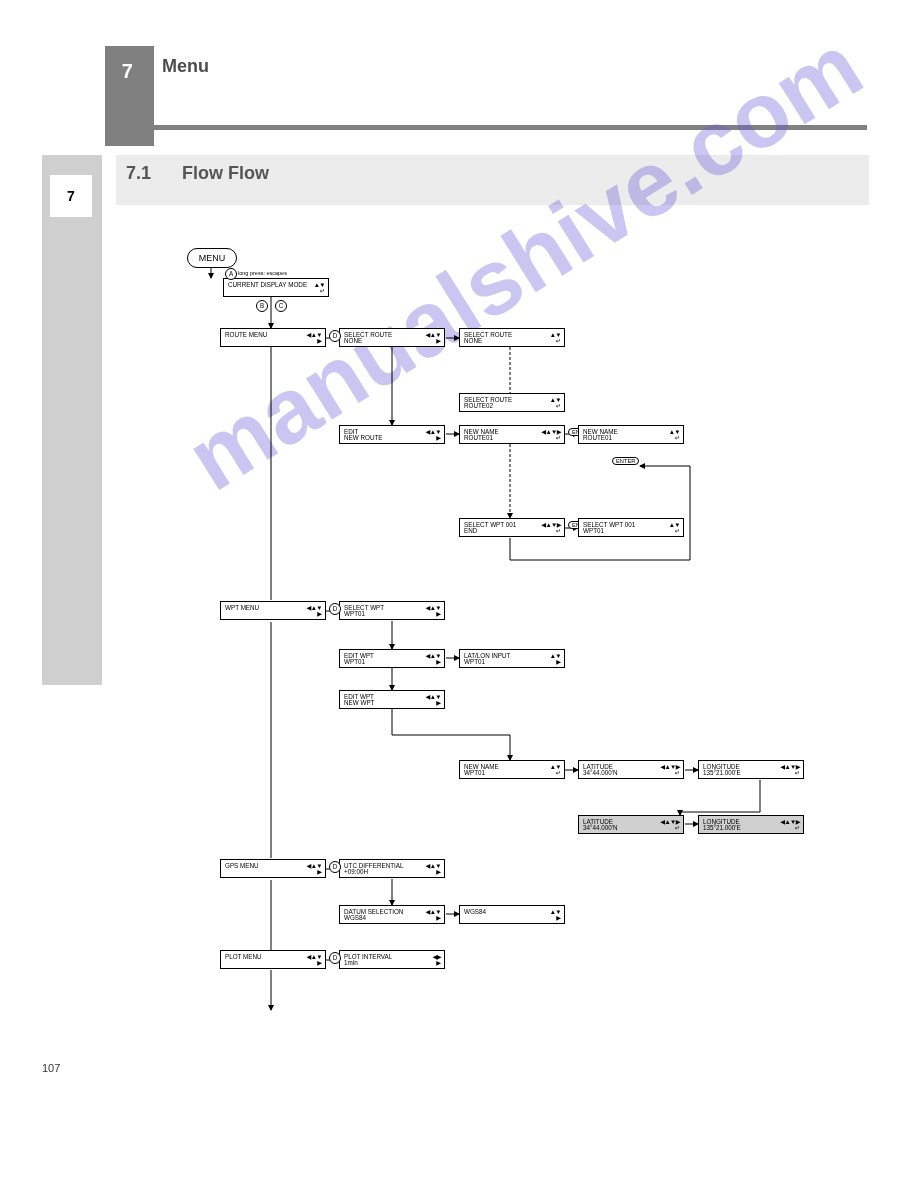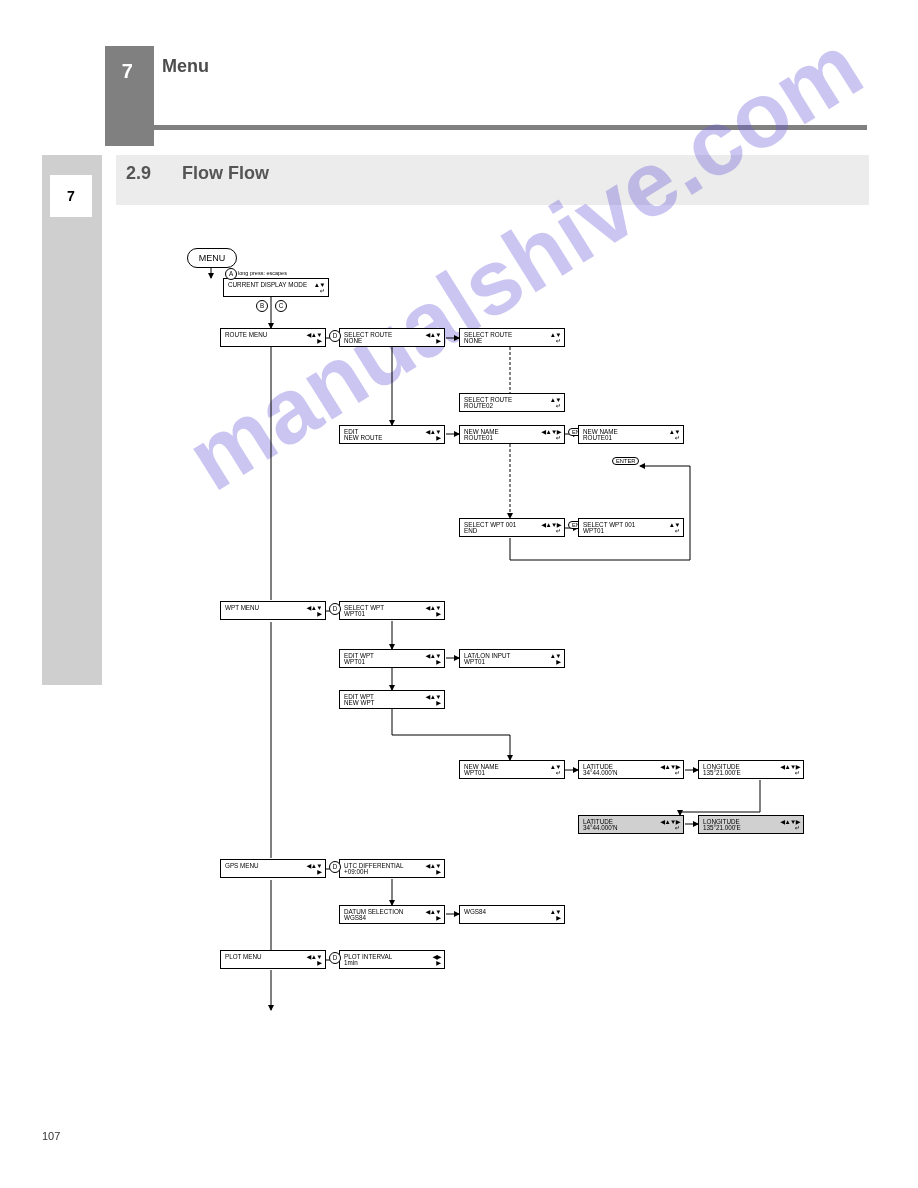--- a/index.html
+++ b/index.html
@@ -167,41 +167,41 @@
   border: 1px solid #000;
   border-radius: 50%;
   font-size: 6.3px;
   line-height: 10px;
   text-align: center;
   background: #fff;
 }
 .pgnum {
   position: absolute;
   left: 42px;
-  top: 1130px;
+  top: 1062px;
   font-size: 11px;
   color: #333;
 }
 .lbl-escape { font-size: 5.5px; position: absolute; }
 </style>
 </head>
 <body>
 
 <div class="page">
 
   <div class="top-l-vert"></div>
   <div class="top-l-horz"></div>
   <div class="chapter-tab">7</div>
   <div class="chapter-title">Menu</div>
 
   <div class="side-tab"></div>
   <div class="side-tab-num">7</div>
 
   <div class="section-bar"></div>
-  <div class="section-num">2.9</div>
+  <div class="section-num">7.1</div>
   <div class="section-title">Flow Flow</div>
 
   <div class="watermark">manualshive.com</div>
 
   <div class="flow">
 
     <svg class="lines">
       <defs>
         <marker id="ah" markerWidth="6" markerHeight="6" refX="5" refY="3" orient="auto">
           <path d="M0,0 L6,3 L0,6 Z" fill="#000"></path>

